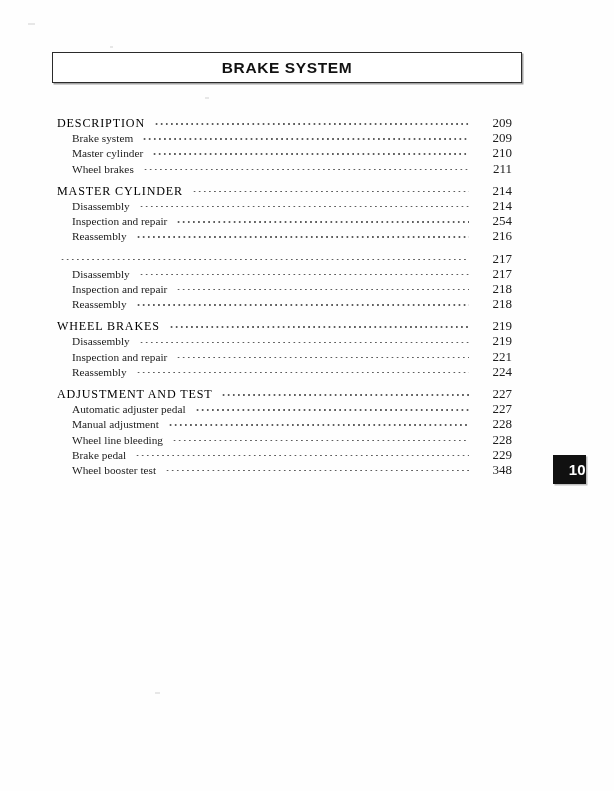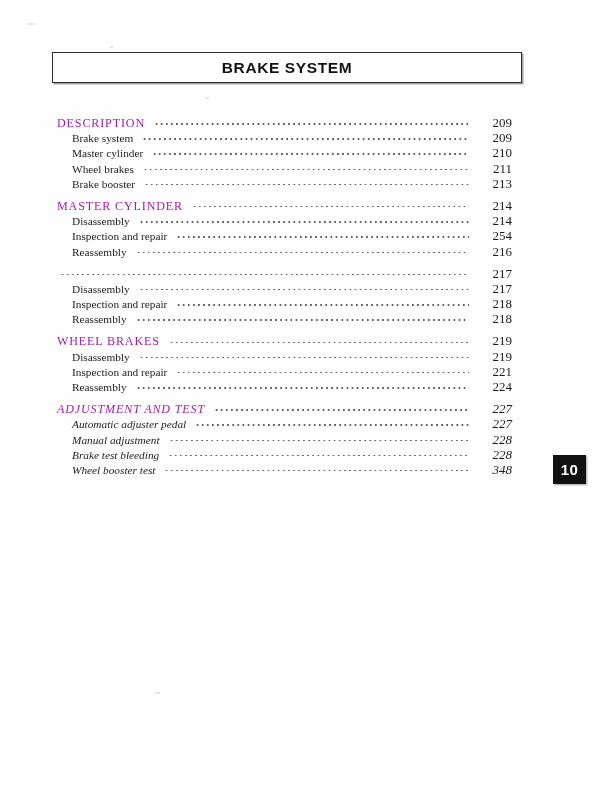--- a/index.html
+++ b/index.html
@@ -52,21 +52,20 @@
     left: 57px;
     top: 115px;
     width: 455px;
   }
 
   .toc-group {
     margin-bottom: 7px;
   }
   .toc-group:last-child {
     margin-bottom: 8px;
-    font-style: italic;
   }
 
   .toc-row {
     display: flex;
     align-items: baseline;
     height: 15.2px;
     width: 100%;
     white-space: nowrap;
   }
 
@@ -74,21 +73,21 @@
     flex: 0 0 auto;
     font-size: 11.4px;
     color: #1c1c1c;
     padding-right: 6px;
   }
 
   
   .toc-row.section .toc-label {
     font-size: 12.1px;
     letter-spacing: 0.85px;
-    color: #a21caf;
+    color: #000000;
   }
 
   
   .toc-row.sub .toc-label {
     padding-left: 15px;
     font-size: 11.3px;
   }
 
   .toc-leader {
     flex: 1 1 auto;
@@ -122,21 +121,21 @@
   
   #chapter-tab {
     position: absolute;
     left: 553px;
     top: 455px;
     width: 33px;
     height: 29px;
     background: #111111;
     display: flex;
     align-items: center;
-    justify-content: center;
+    justify-content: flex-end;
     box-shadow: 1.5px 1.5px 0 0 rgba(130,130,130,0.5);
   }
   #chapter-tab .tab-number {
     font-family: "Liberation Sans", "DejaVu Sans", sans-serif;
     font-weight: bold;
     font-size: 15px;
     color: #ffffff;
     letter-spacing: 0.3px;
   }
 
@@ -176,25 +175,20 @@
         <div class="toc-row sub">
           <span class="toc-label">Master cylinder</span>
           <span class="toc-leader"></span>
           <span class="toc-page">210</span>
         </div>
         <div class="toc-row sub">
           <span class="toc-label">Wheel brakes</span>
           <span class="toc-leader"></span>
           <span class="toc-page">211</span>
         </div>
-        <div class="toc-row sub">
-          <span class="toc-label">Brake booster</span>
-          <span class="toc-leader"></span>
-          <span class="toc-page">213</span>
-        </div>
       </div>
       <div class="toc-group">
         <div class="toc-row section">
           <span class="toc-label">MASTER CYLINDER</span>
           <span class="toc-leader"></span>
           <span class="toc-page">214</span>
         </div>
         <div class="toc-row sub">
           <span class="toc-label">Disassembly</span>
           <span class="toc-leader"></span>
@@ -264,23 +258,28 @@
           <span class="toc-label">Automatic adjuster pedal</span>
           <span class="toc-leader"></span>
           <span class="toc-page">227</span>
         </div>
         <div class="toc-row sub">
           <span class="toc-label">Manual adjustment</span>
           <span class="toc-leader"></span>
           <span class="toc-page">228</span>
         </div>
         <div class="toc-row sub">
-          <span class="toc-label">Brake test bleeding</span>
+          <span class="toc-label">Wheel line bleeding</span>
           <span class="toc-leader"></span>
           <span class="toc-page">228</span>
+        </div>
+        <div class="toc-row sub">
+          <span class="toc-label">Brake pedal</span>
+          <span class="toc-leader"></span>
+          <span class="toc-page">229</span>
         </div>
         <div class="toc-row sub">
           <span class="toc-label">Wheel booster test</span>
           <span class="toc-leader"></span>
           <span class="toc-page">348</span>
         </div>
       </div>
     </div>
 
   <div id="chapter-tab">

